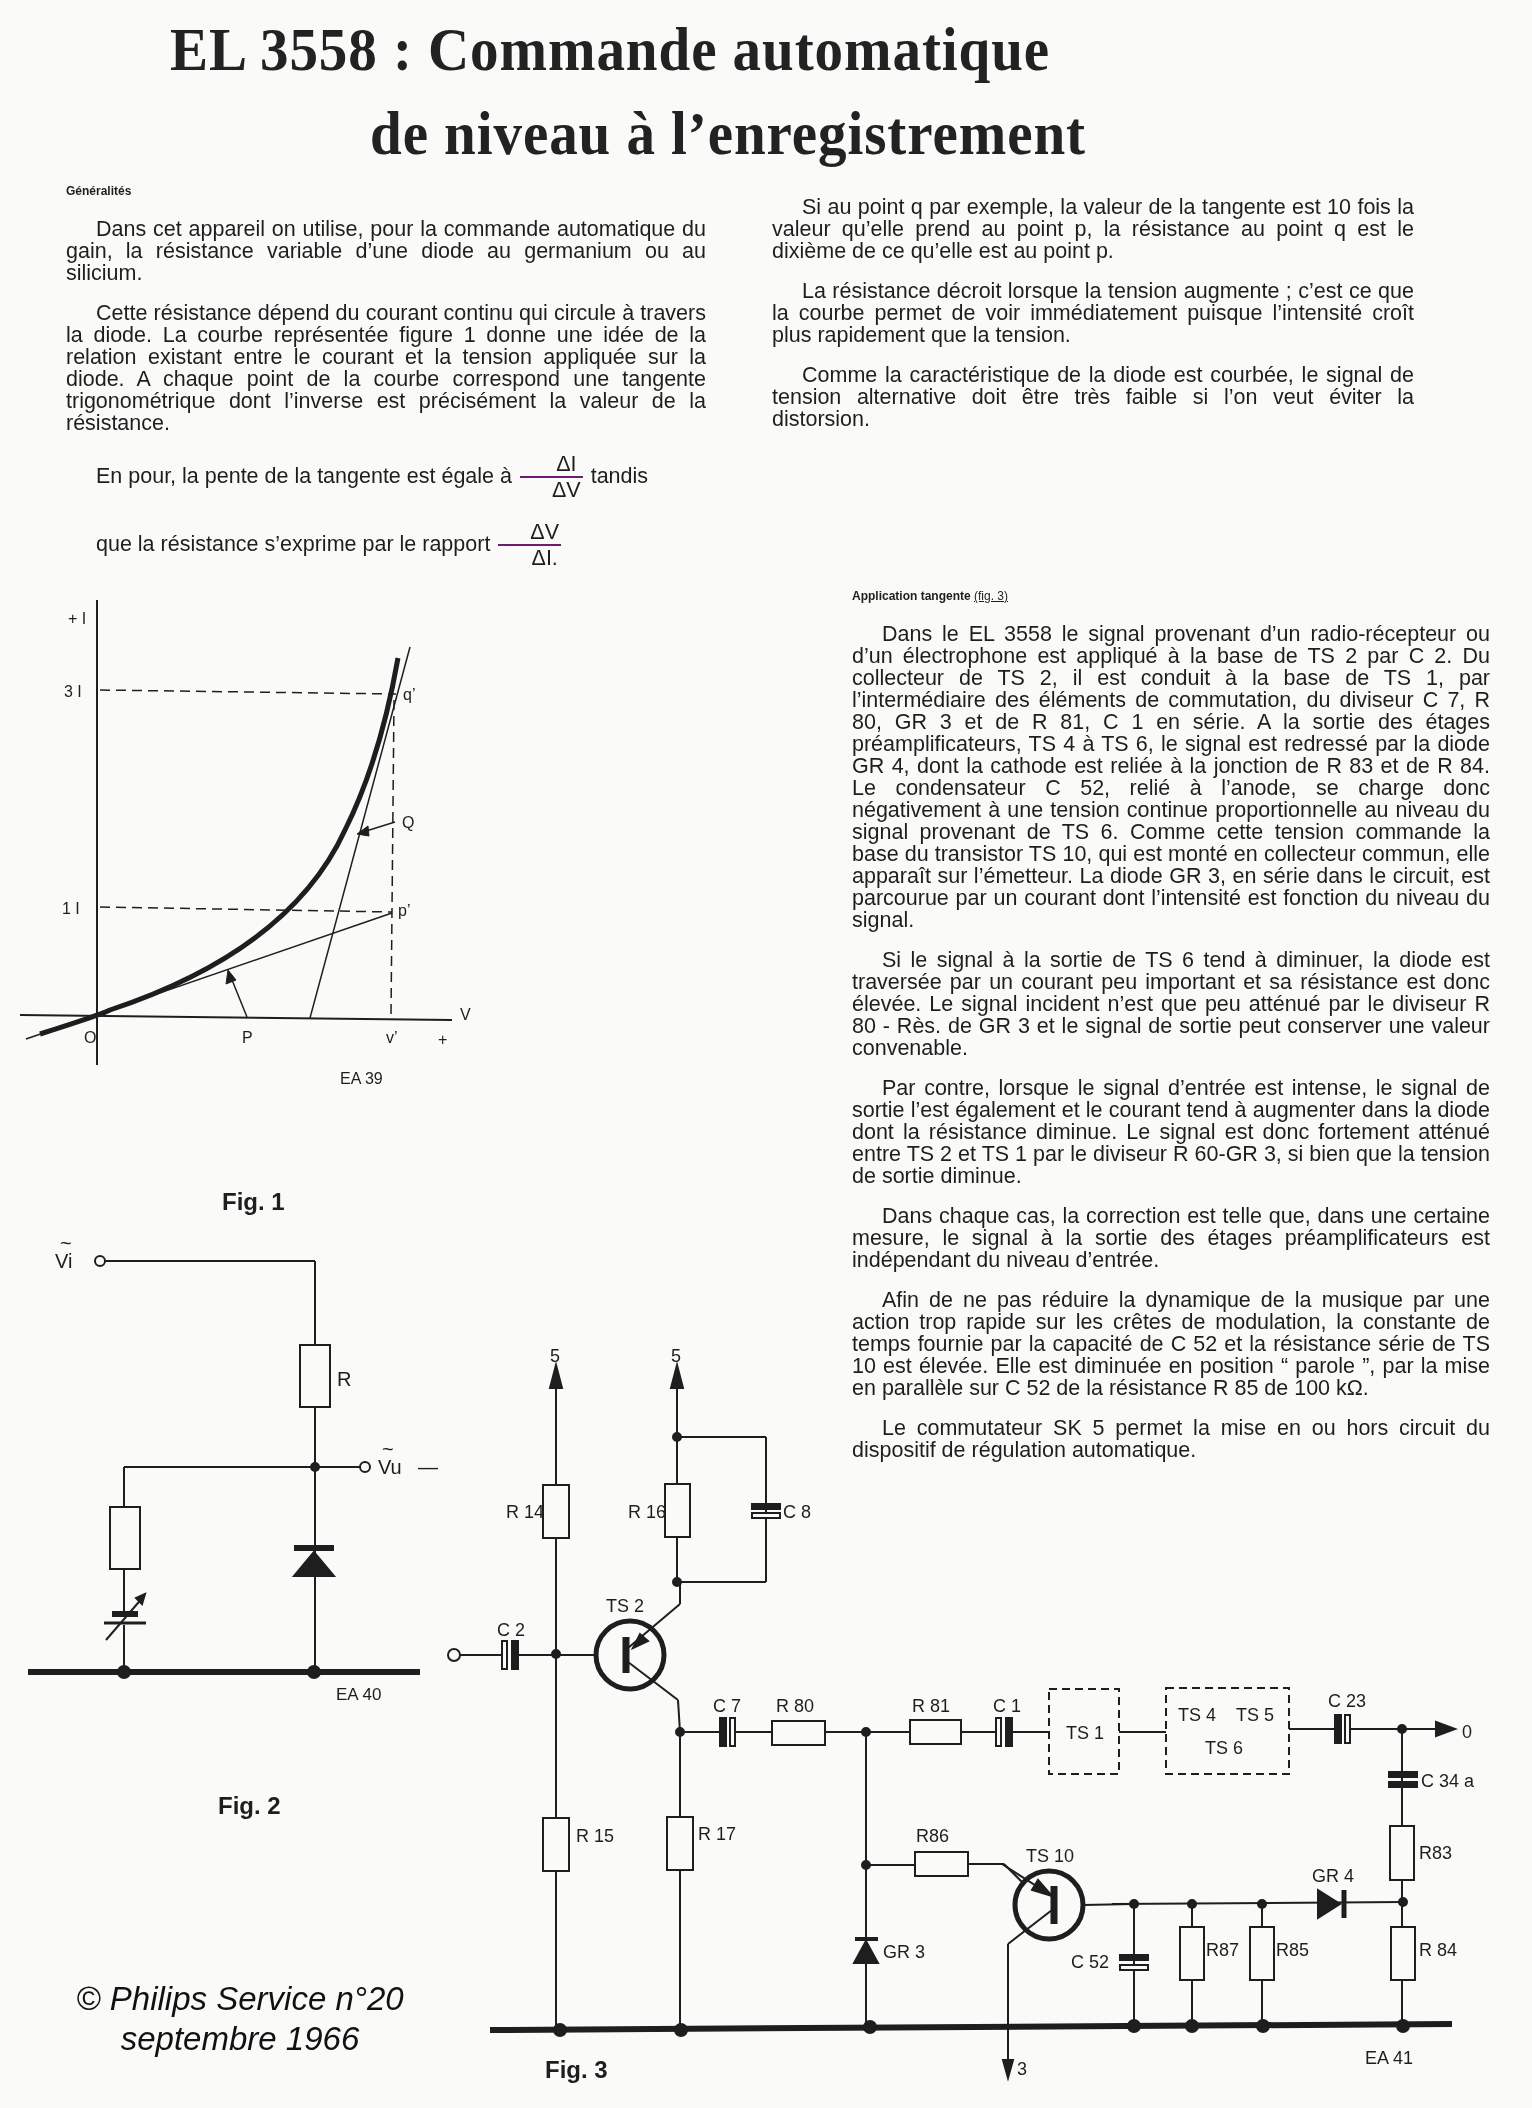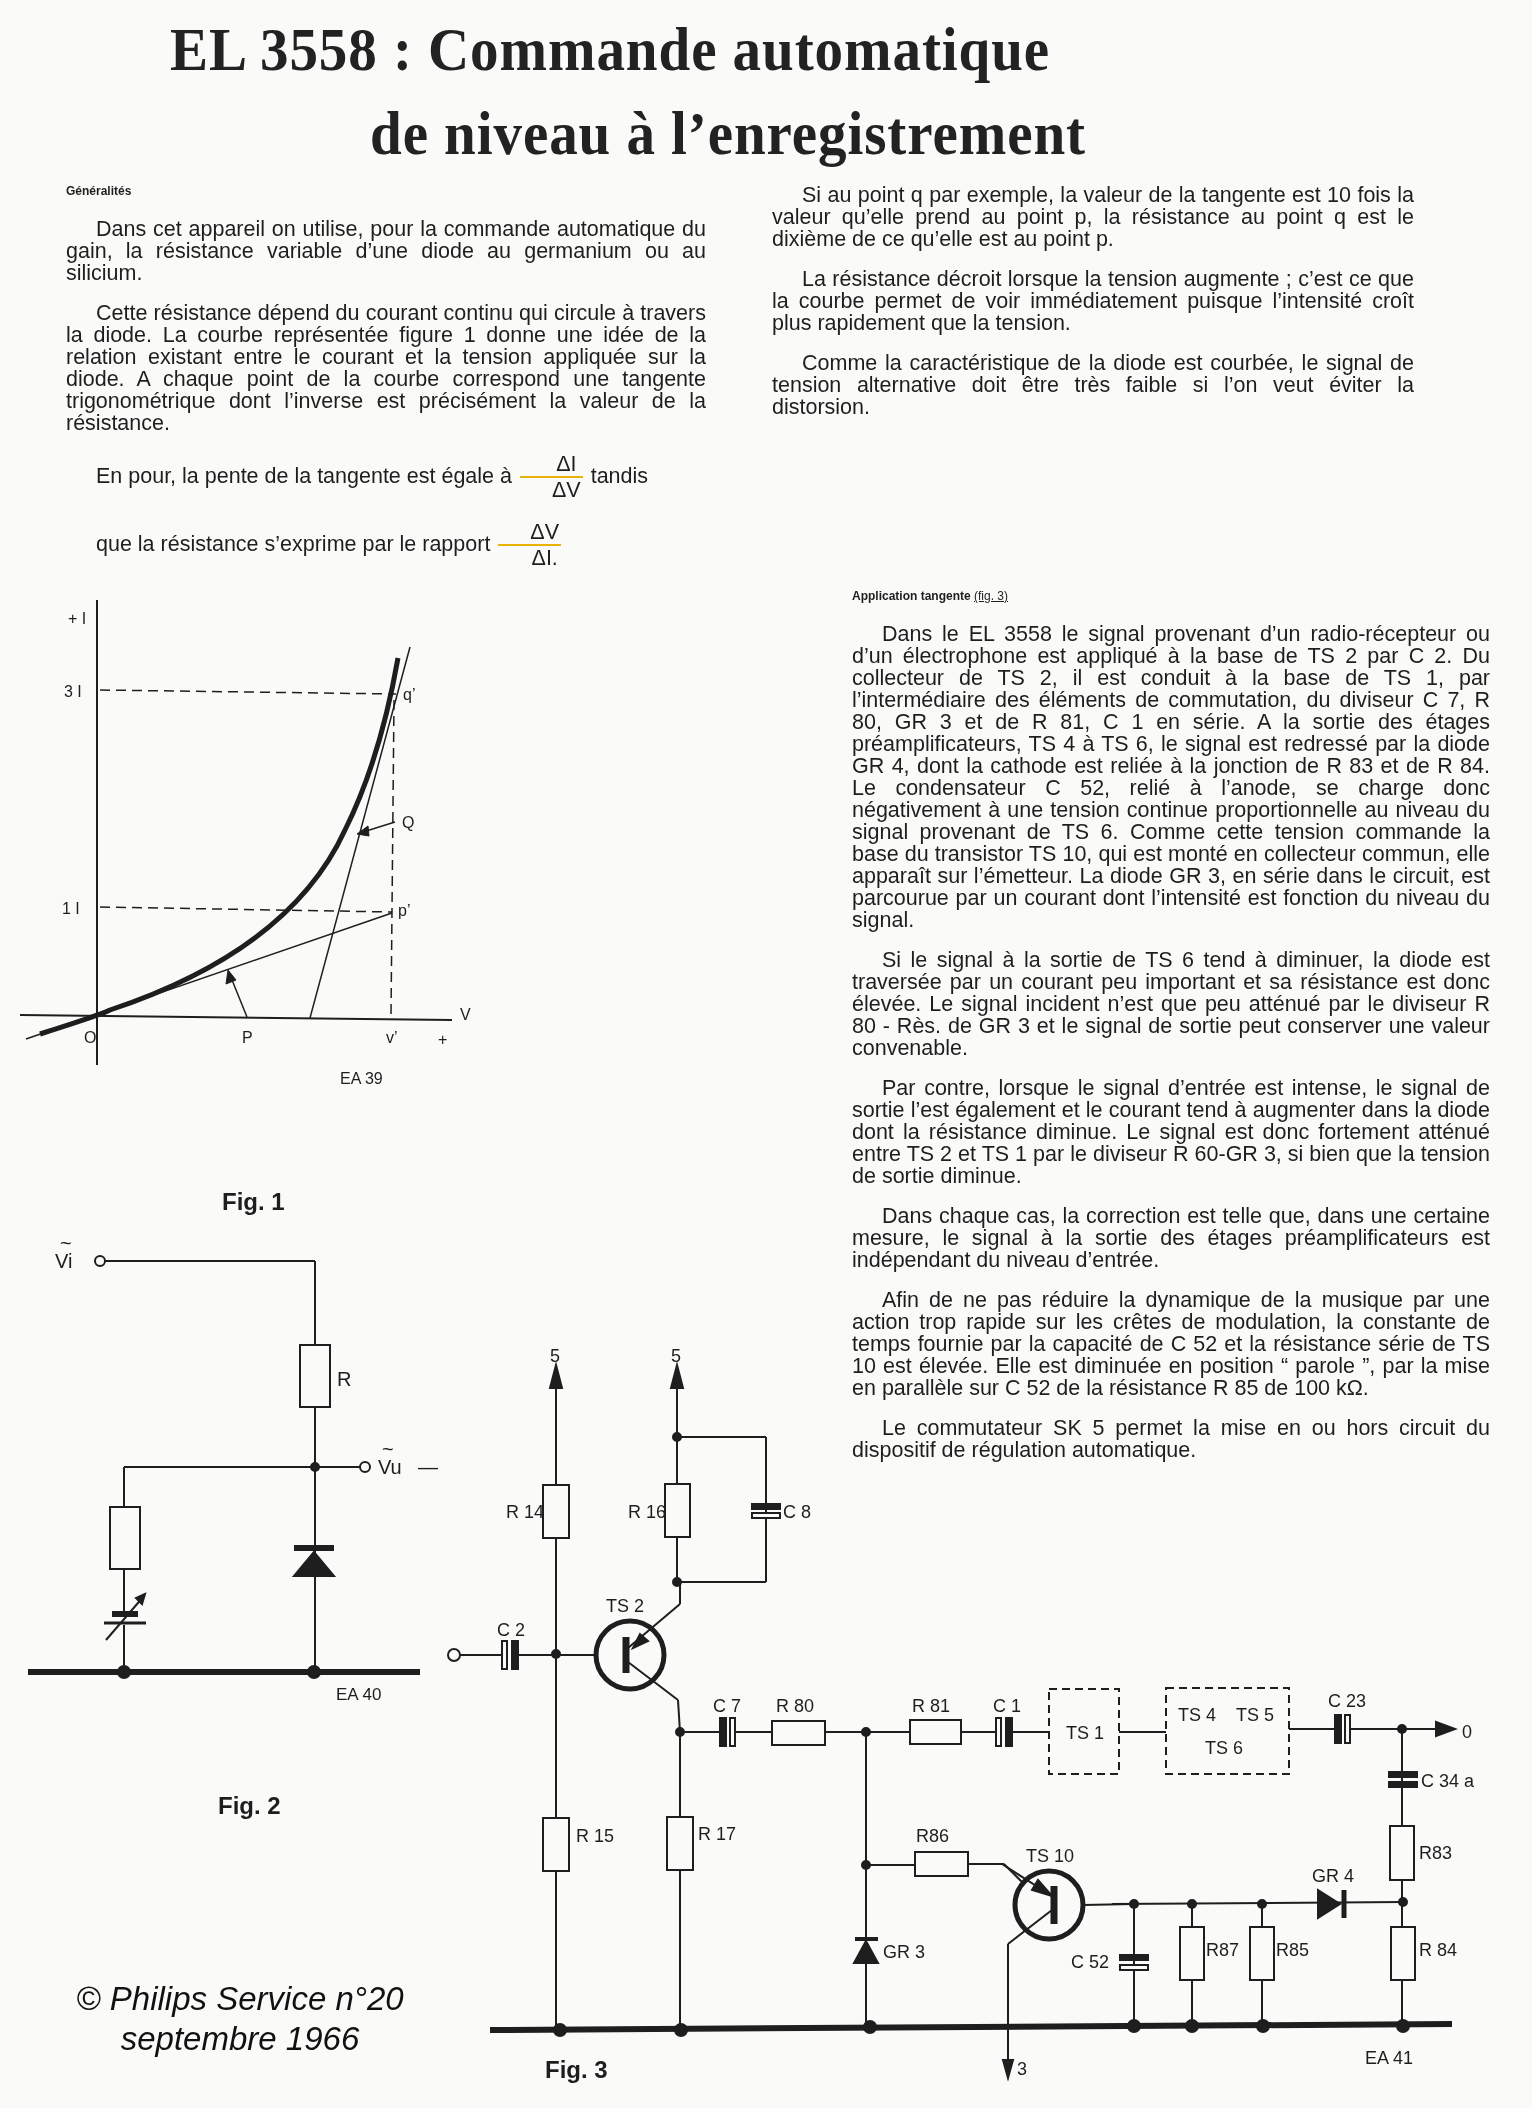--- a/index.html
+++ b/index.html
@@ -10,30 +10,30 @@
   }
   .title {
     position: absolute; font-family: "Liberation Serif", serif; font-weight: bold;
     color: #222; font-size: 62px; letter-spacing: 1px; white-space: nowrap; line-height: 1;
     transform: scaleX(0.92); transform-origin: left top;
   }
   .title-1 { left: 170px; top: 18px; }
   .title-2 { left: 370px; top: 102px; }
 
   .col { position: absolute; font-size: 21.5px; line-height: 22px; text-align: justify; }
-  .col p { margin: 4px 0 18px 0; text-indent: 30px; }
+  .col p { margin: 16px 0 18px 0; text-indent: 30px; }
   .col h3 { margin: 0 0 16px 0; font-size: 12px; font-weight: bold; }
   .col h3 .h3-sub { font-weight: normal; text-decoration: underline; }
   .col-left { left: 66px; top: 180px; width: 640px; }
   .col-right-a { left: 772px; top: 180px; width: 642px; }
   .col-right-b { left: 852px; top: 585px; width: 638px; }
 
   .frac { display: inline-block; vertical-align: middle; text-align: center; margin: 0 2px; }
   .frac span { display: block; line-height: 24px; padding: 0 2px; }
-  .frac .num { border-bottom: 2px solid #eab308; }
+  .frac .num { border-bottom: 2px solid #701a75; }
   .formula-line { text-indent: 30px; margin: 0 0 8px 0; }
   .formula-line2 { margin: 0; text-indent: 0; }
 
   svg text { font-family: "Liberation Sans", sans-serif; fill: #1e1e1e; }
   .fig-svg { position: absolute; left: 0; top: 0; }
   .fig-caption { font-weight: bold; font-size: 24px; }
   .copyright {
     position: absolute; left: 30px; top: 1979px; width: 420px; text-align: center;
     font-style: italic; font-size: 33px; line-height: 40px; color: #111;
   }

